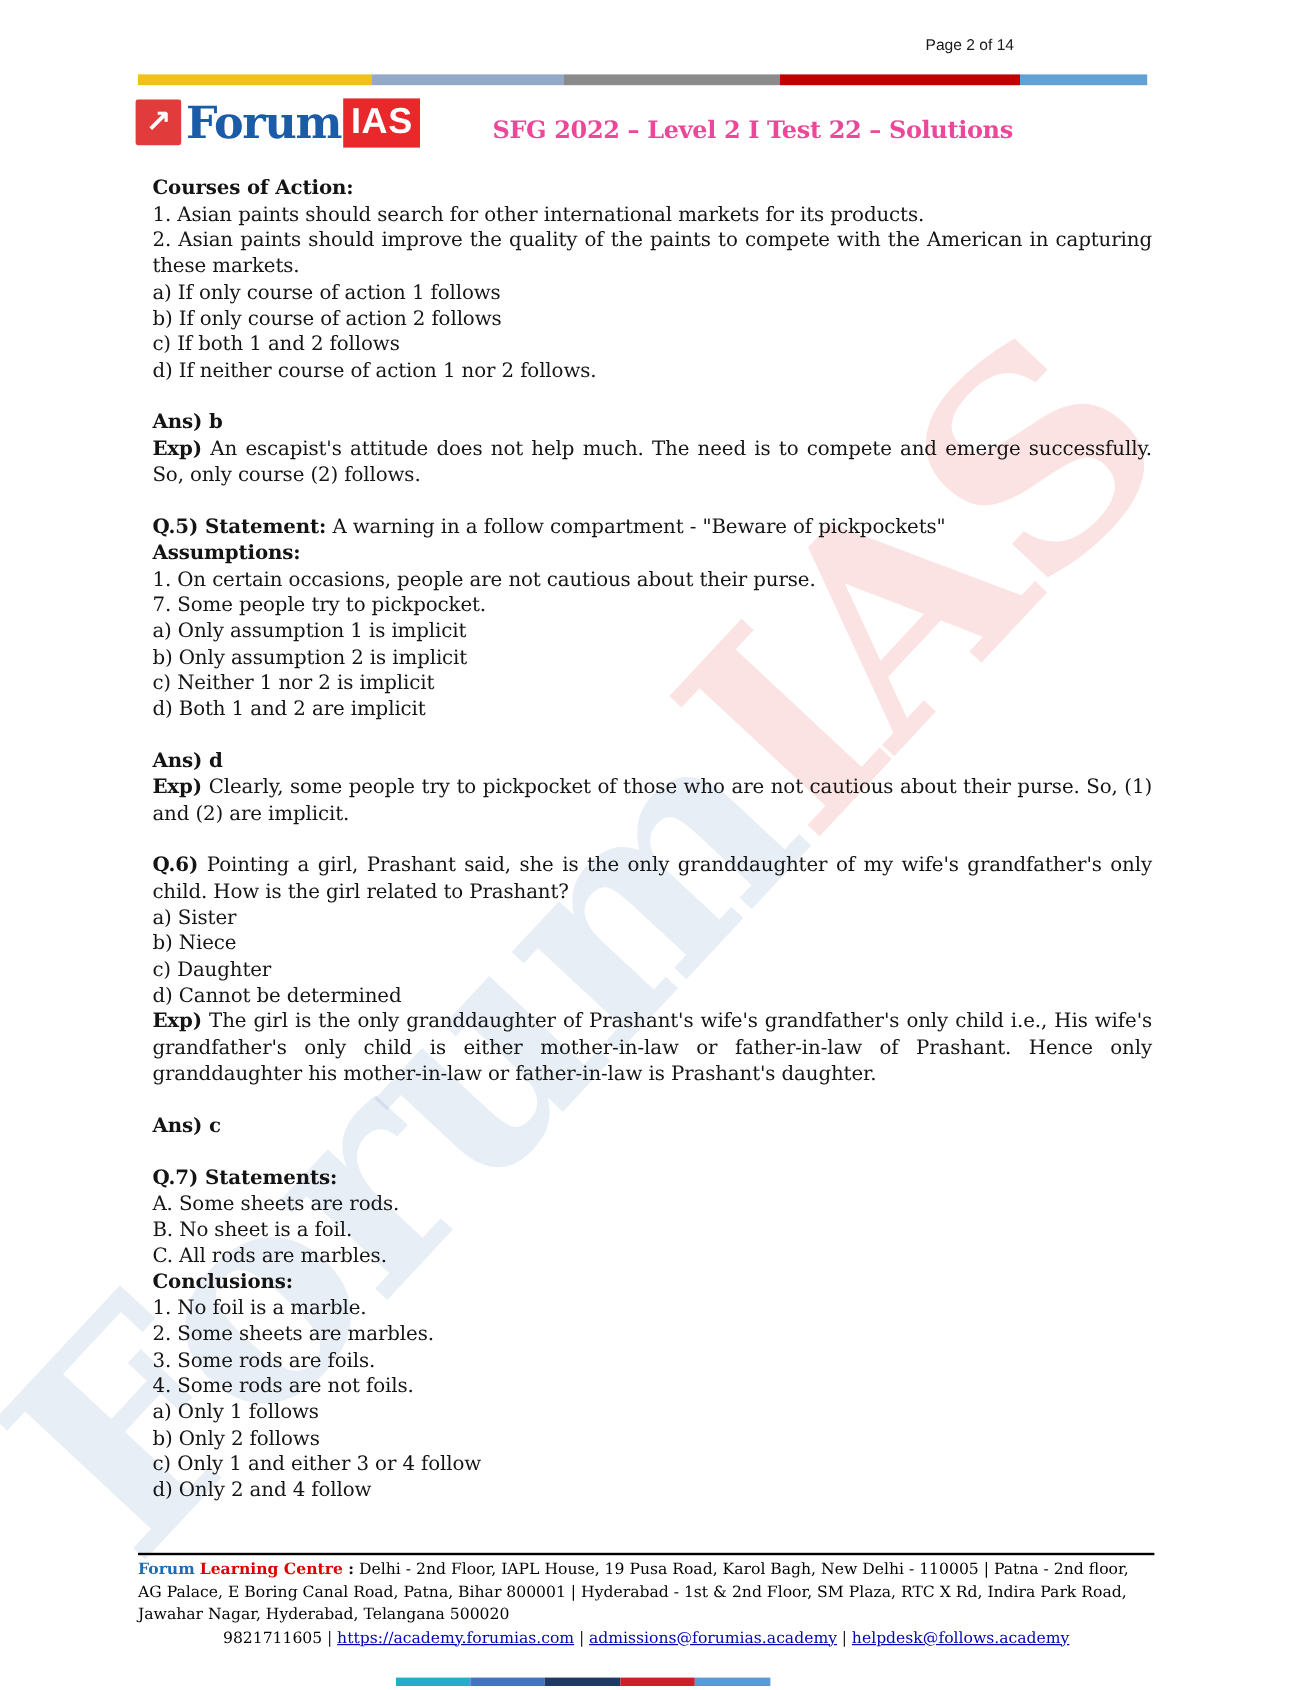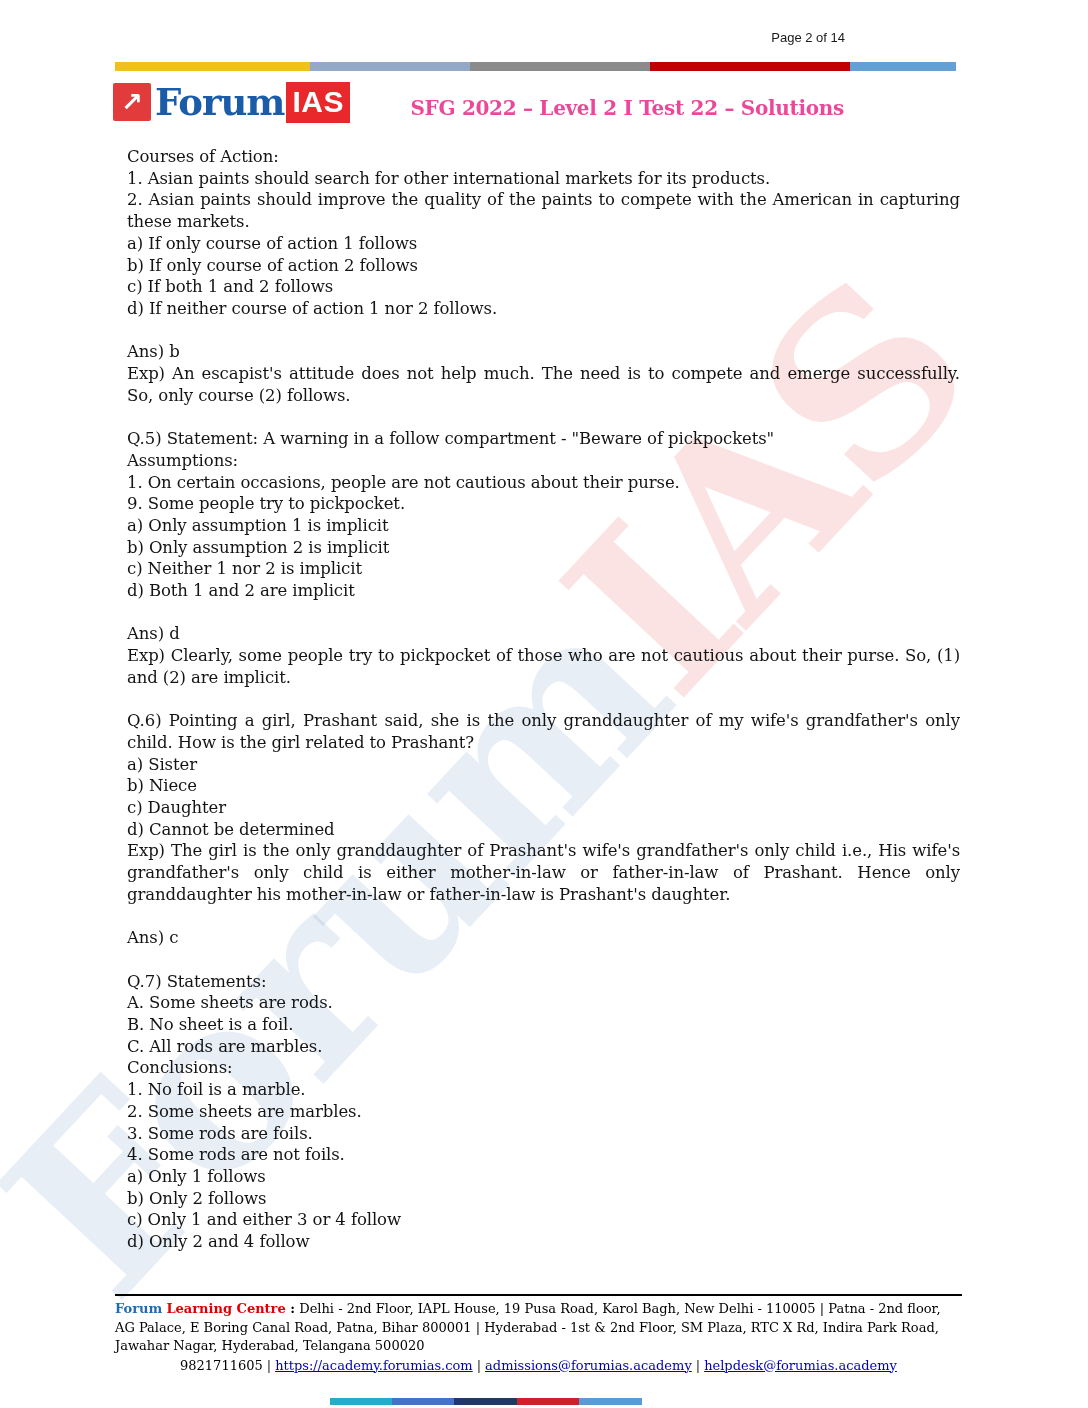--- a/index.html
+++ b/index.html
@@ -26,21 +26,21 @@
         font:bold 235px "DejaVu Serif",serif;white-space:nowrap;letter-spacing:-6px;z-index:0;pointer-events:none;}
   .wm-first{color:rgba(64,112,180,0.12);}
   .wm-second{color:rgba(235,70,70,0.15);}
 
   
   .doc-body{position:absolute;top:146px;left:127px;width:833px;z-index:2;
         font-size:16.5px;line-height:21.7px;letter-spacing:-0.1px;}
   .tline{min-height:21.7px;}
   .tline.sp{margin-top:21.7px;}
   .tline.just{text-align:justify;}
-  .tline b{font-weight:normal;}
+  .tline b{font-weight:bold;}
 
   
   .footer-rule{position:absolute;top:1294px;left:115px;width:847px;height:0;border-top:2px solid #000;z-index:2;}
   .footer{position:absolute;top:1300px;left:115px;width:847px;z-index:2;
         font-size:13px;line-height:18.5px;font-family:"DejaVu Serif",serif;color:#000;}
   .f-blue{color:#1f6cb5;font-weight:bold;}
   .f-red{color:#e00000;font-weight:bold;}
   .footer-contact{text-align:center;margin-top:1px;}
   .footer-contact a{color:#0000bb;text-decoration:underline;}
   .footer-contact .sep{padding:0 4px;color:#222;}
@@ -84,21 +84,21 @@
       <div class="tline just"><span>2. Asian paints should improve the quality of the paints to compete with the American in capturing these markets.</span></div>
       <div class="tline"><span>a) If only course of action 1 follows</span></div>
       <div class="tline"><span>b) If only course of action 2 follows</span></div>
       <div class="tline"><span>c) If both 1 and 2 follows</span></div>
       <div class="tline"><span>d) If neither course of action 1 nor 2 follows.</span></div>
       <div class="tline sp"><b>Ans) b</b></div>
       <div class="tline just"><b>Exp)</b><span> An escapist's attitude does not help much. The need is to compete and emerge successfully. So, only course (2) follows.</span></div>
       <div class="tline sp"><b>Q.5) Statement:</b><span> A warning in a follow compartment - "Beware of pickpockets"</span></div>
       <div class="tline"><b>Assumptions:</b></div>
       <div class="tline"><span>1. On certain occasions, people are not cautious about their purse.</span></div>
-      <div class="tline"><span>9. Some people try to pickpocket.</span></div>
+      <div class="tline"><span>7. Some people try to pickpocket.</span></div>
       <div class="tline"><span>a) Only assumption 1 is implicit</span></div>
       <div class="tline"><span>b) Only assumption 2 is implicit</span></div>
       <div class="tline"><span>c) Neither 1 nor 2 is implicit</span></div>
       <div class="tline"><span>d) Both 1 and 2 are implicit</span></div>
       <div class="tline sp"><b>Ans) d</b></div>
       <div class="tline just"><b>Exp)</b><span> Clearly, some people try to pickpocket of those who are not cautious about their purse. So, (1) and (2) are implicit.</span></div>
       <div class="tline sp just"><b>Q.6)</b><span> Pointing a girl, Prashant said, she is the only granddaughter of my wife's grandfather's only child. How is the girl related to Prashant?</span></div>
       <div class="tline"><span>a) Sister</span></div>
       <div class="tline"><span>b) Niece</span></div>
       <div class="tline"><span>c) Daughter</span></div>
@@ -118,21 +118,21 @@
       <div class="tline"><span>b) Only 2 follows</span></div>
       <div class="tline"><span>c) Only 1 and either 3 or 4 follow</span></div>
       <div class="tline"><span>d) Only 2 and 4 follow</span></div>
     </div>
 
   <div class="footer-rule"></div>
 
   <div class="footer">
     <div class="footer-addr"><b class="f-blue">Forum</b> <b class="f-red">Learning Centre</b><b> :</b>  <span>Delhi - 2nd Floor, IAPL House, 19 Pusa Road, Karol Bagh, New Delhi - 110005   |  Patna - 2nd floor, AG Palace, E Boring Canal Road, Patna, Bihar 800001   |  Hyderabad - 1st &amp; 2nd Floor, SM Plaza, RTC X Rd, Indira Park Road, Jawahar Nagar, Hyderabad, Telangana 500020</span></div>
     <div class="footer-contact">
-      <span>9821711605</span><span class="sep">|</span><a href="#">https://academy.forumias.com</a><span class="sep">|</span><a href="#">admissions@forumias.academy</a><span class="sep">|</span><a href="#">helpdesk@forumias.academy</a>
+      <span>9821711605</span><span class="sep">|</span><a href="#">https://academy.forumias.com</a><span class="sep">|</span><a href="#">admissions@forumias.academy</a><span class="sep">|</span><a href="#">helpdesk@follows.academy</a>
     </div>
   </div>
 
   <div class="bottom-bar" id="bottom-bar">
       <span style="background: rgb(35, 174, 198);"></span>
       <span style="background: rgb(68, 114, 196);"></span>
       <span style="background: rgb(31, 56, 100);"></span>
       <span style="background: rgb(206, 32, 41);"></span>
       <span style="background: rgb(91, 155, 213);"></span>
     </div>

